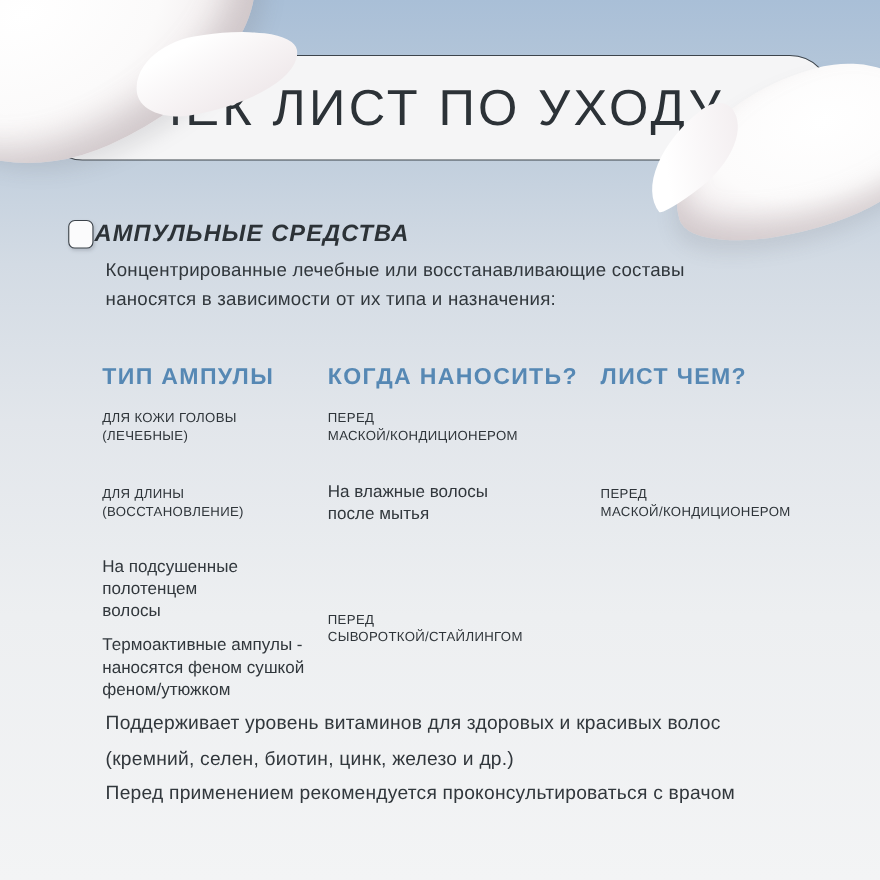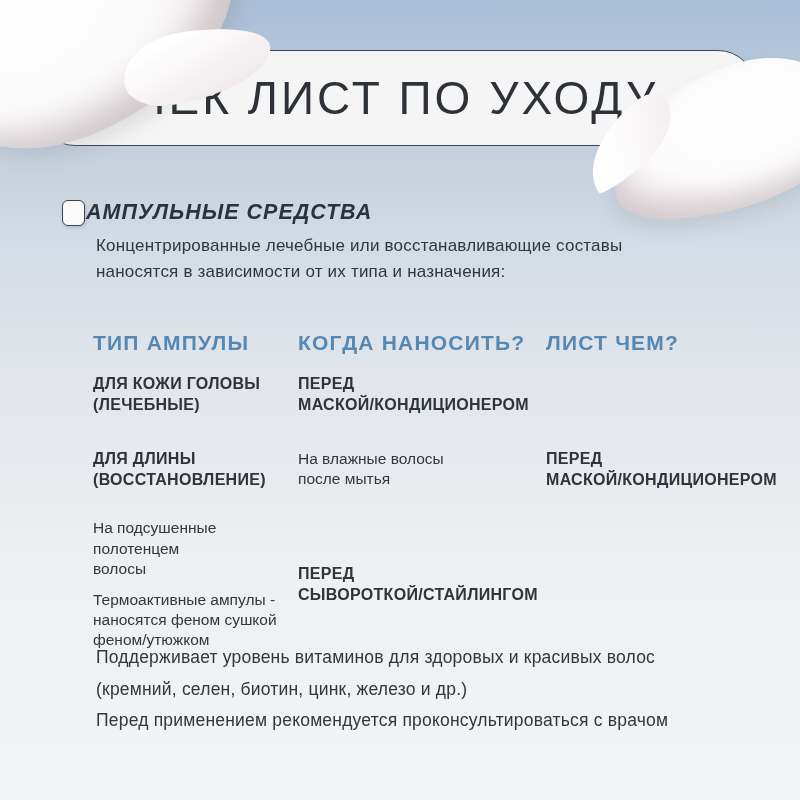--- a/index.html
+++ b/index.html
@@ -88,22 +88,22 @@
     align-items:center;
   }
   .t-head{ margin-bottom:18px; align-items:start; }
   .t-head .th{
     color:#5688b4; font-weight:700; font-size:21px; letter-spacing:1.2px;
     white-space:nowrap;
   }
   .row-1{ margin-bottom:33px; }
   .row-2{ margin-bottom:28px; }
   .cell-type,.cell-before{
-    font-size:16px; line-height:1.32; letter-spacing:0.3px;
-    white-space:pre-line; color:#2e3439;font-weight:bold;
+    font-size:12px; line-height:1.32; letter-spacing:0.3px;
+    white-space:pre-line; color:#2e3439;
   }
   .cell-when{ font-size:15.5px; line-height:1.3; color:#31373c; }
   .cell-when p{ white-space:pre-line; }
   .cell-when p + p{ margin-top:11px; }
 </style>
 </head>
 <body>
 
 <div class="page">
 

